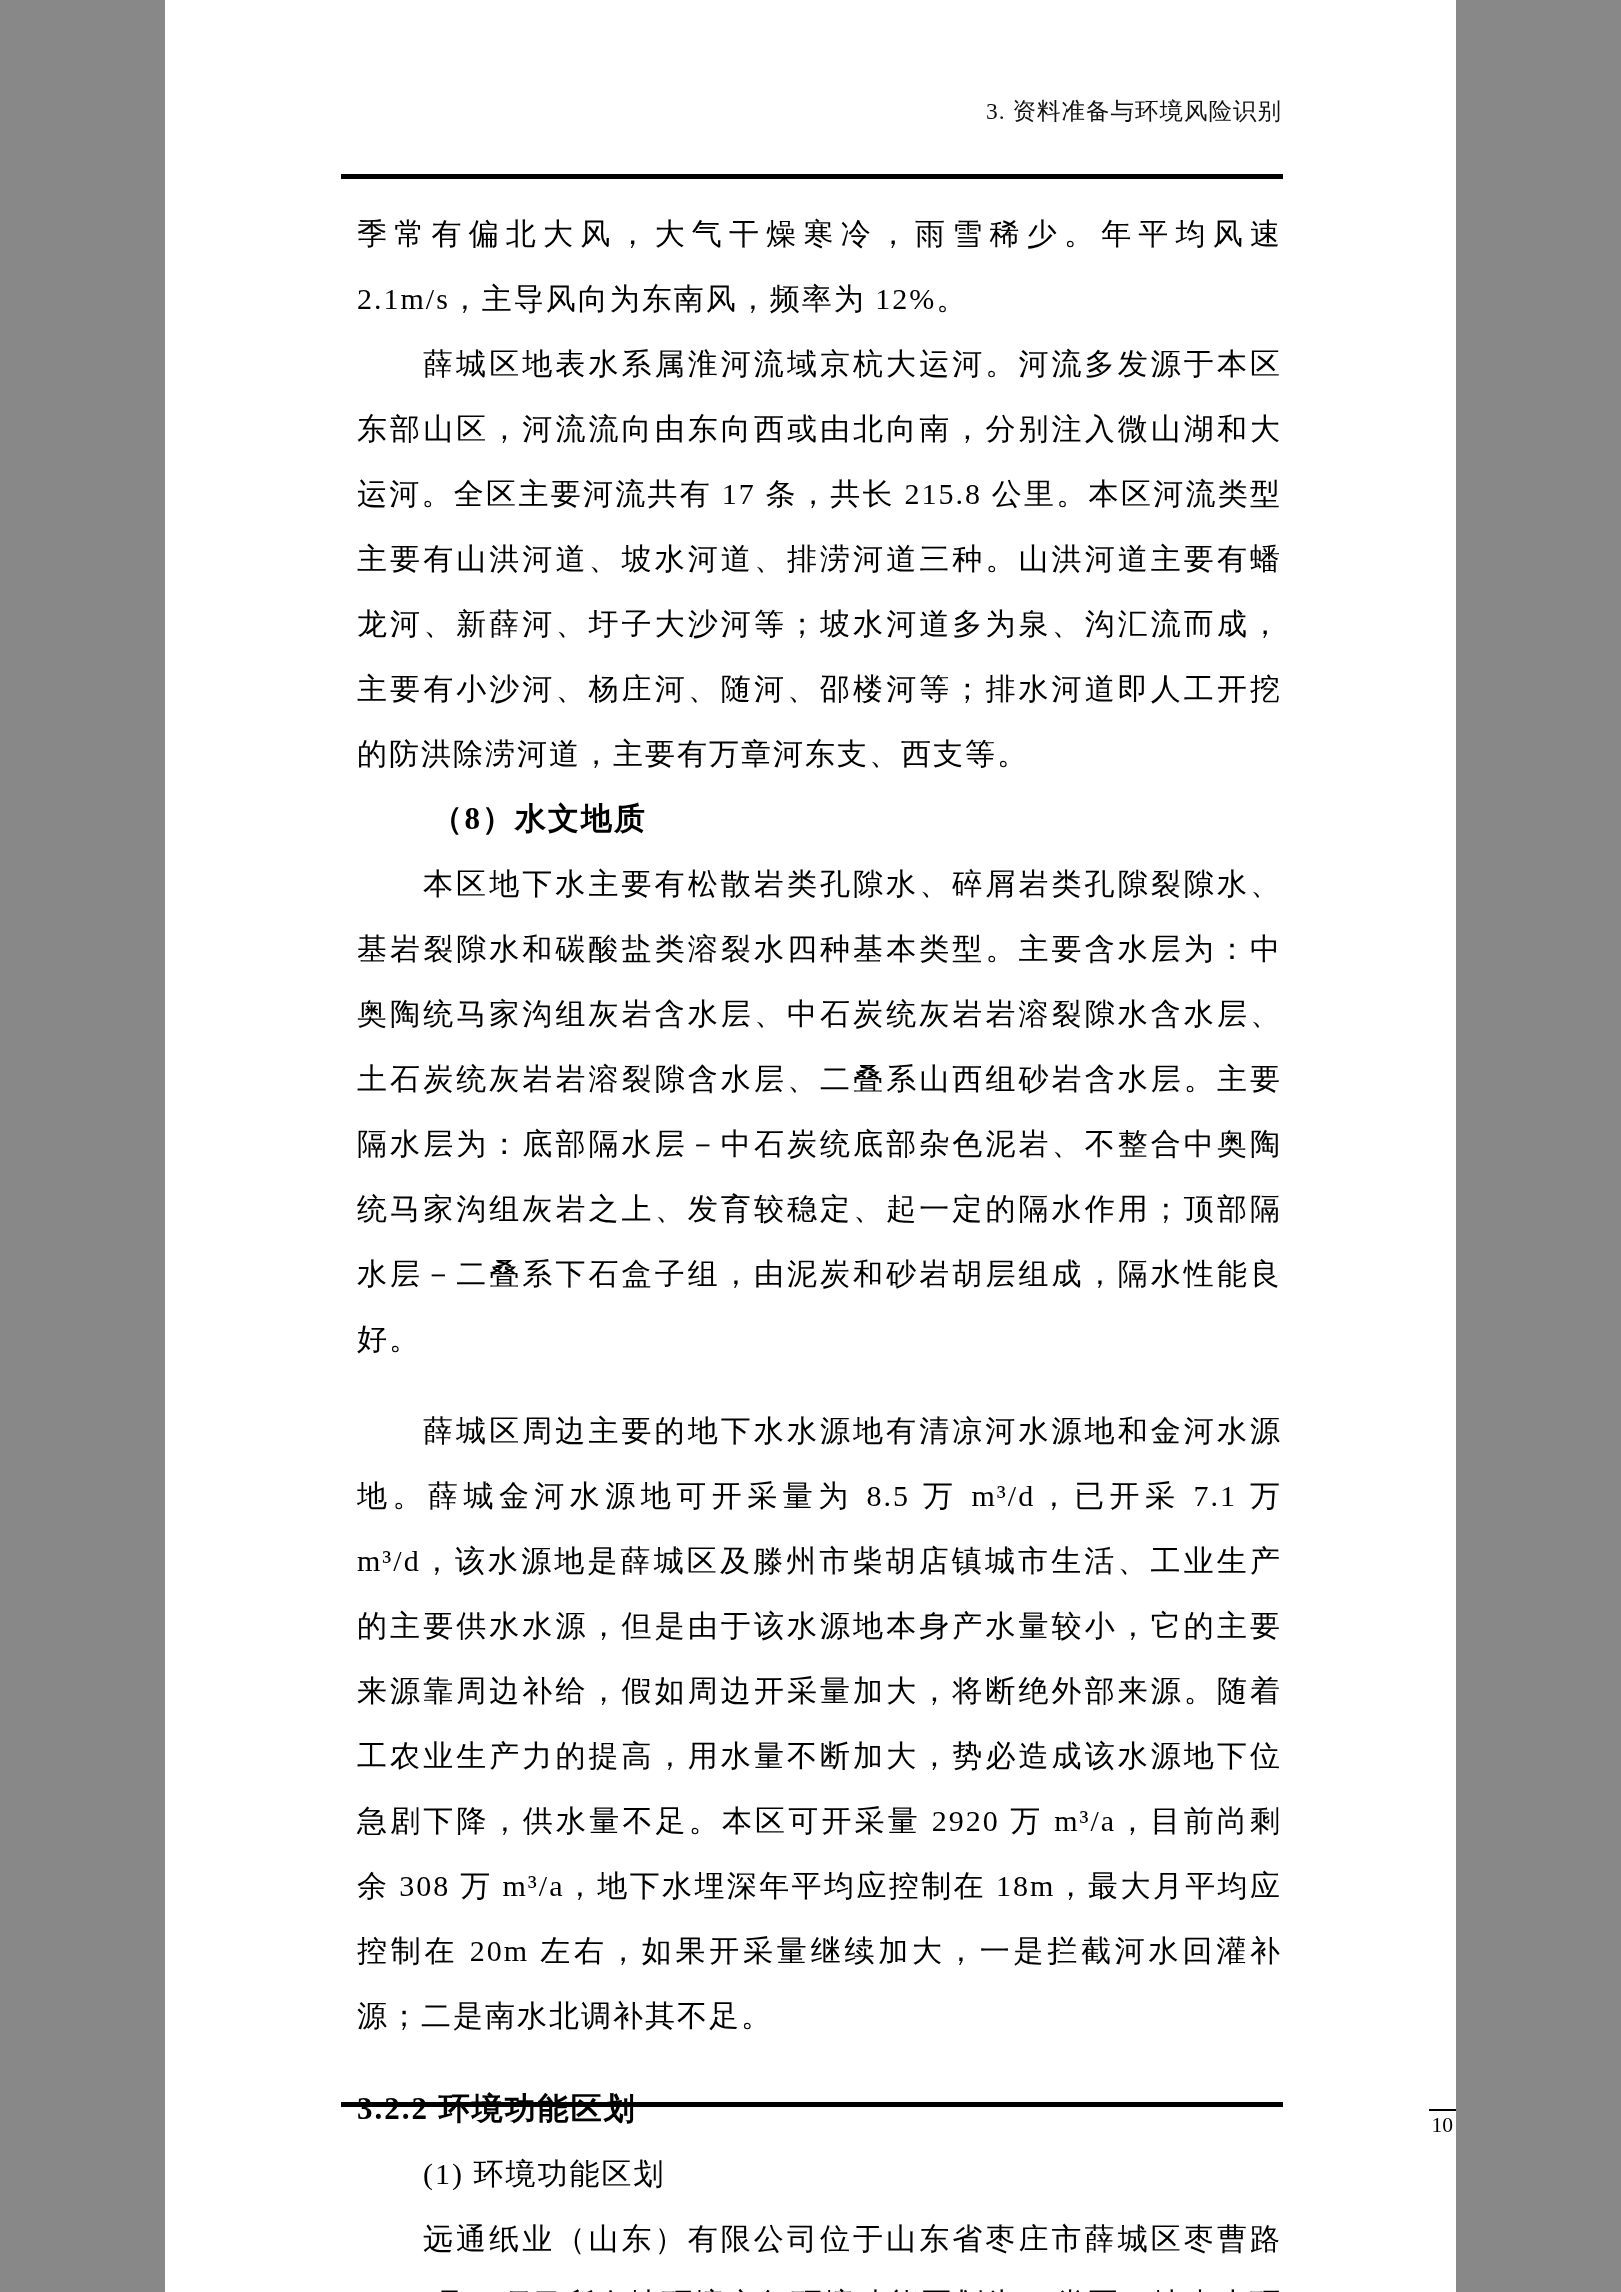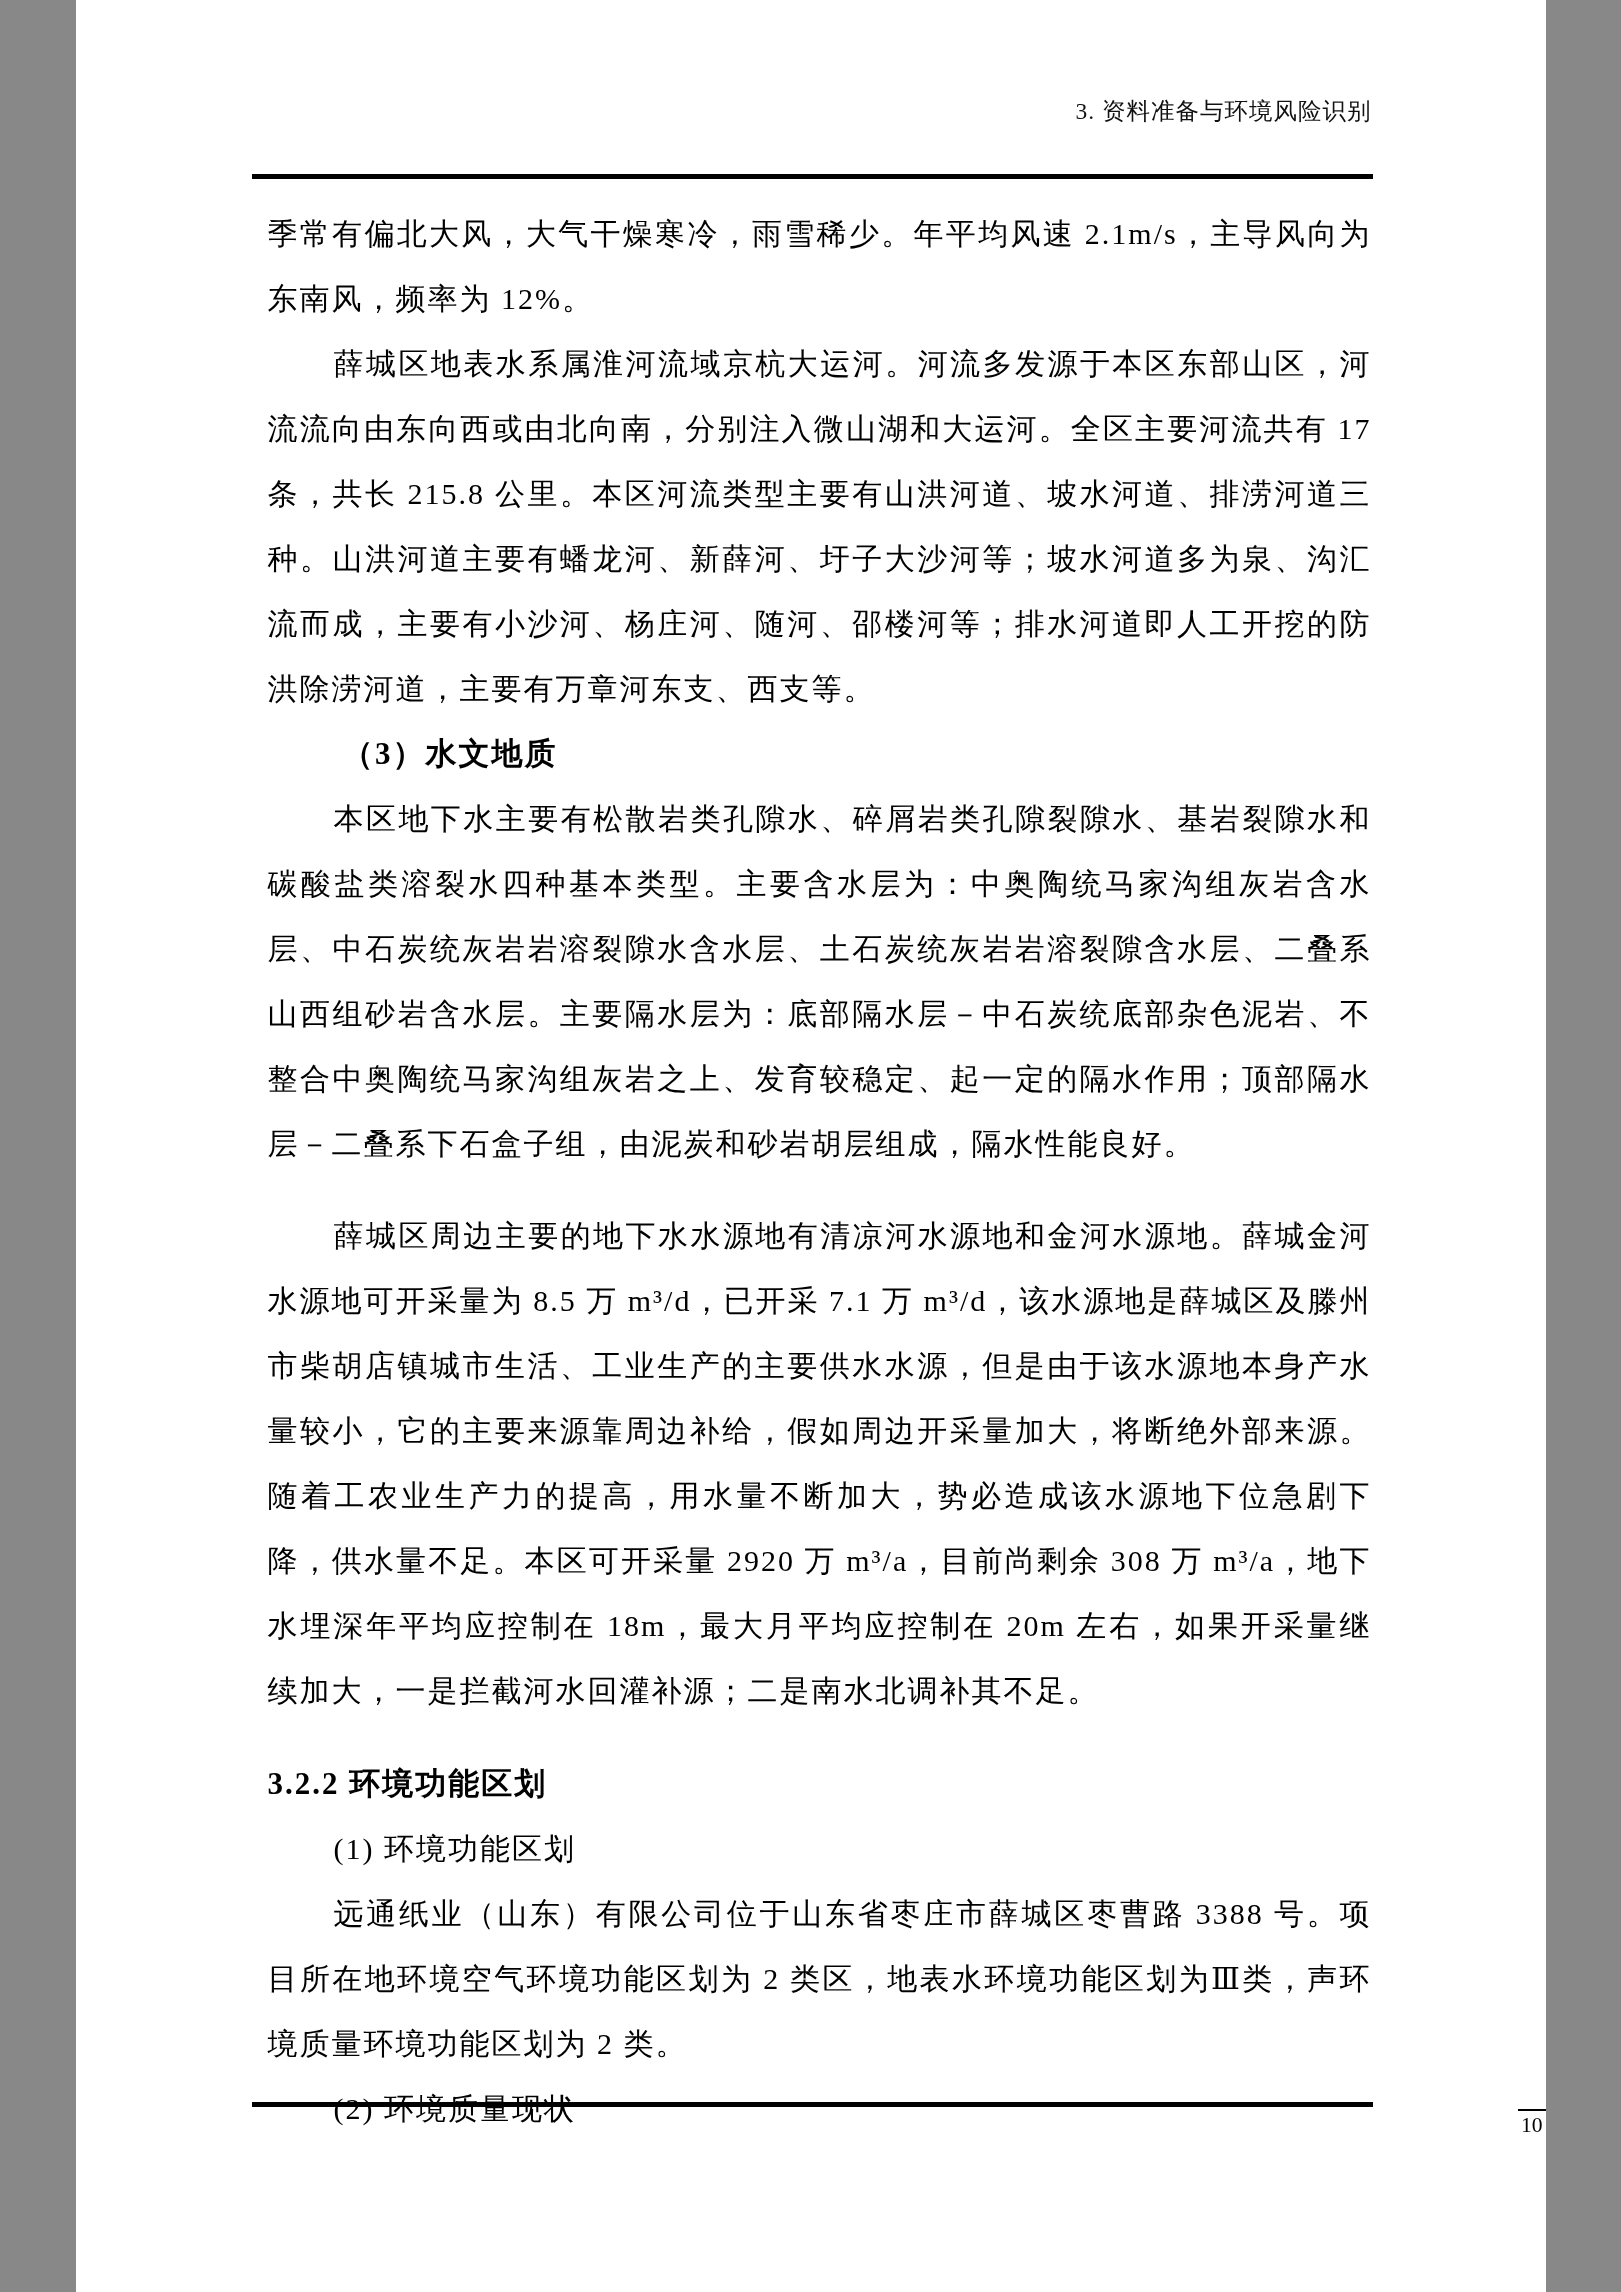--- a/index.html
+++ b/index.html
@@ -2,21 +2,21 @@
 <html lang="zh"><head>
 <meta charset="utf-8">
 <style>
   html, body {
     margin: 0;
     padding: 0;
     background: #888;
   }
   .page {
     position: relative;
-    width: 1470px;
+    width: 1291px;
     height: 2293px;
     margin: 0 auto;
     background: #ffffff;
     font-family: "Liberation Serif", "DejaVu Serif", serif;
     color: #000000;
     overflow: hidden;
   }
   
   .running-header {
     position: absolute;
@@ -101,21 +101,21 @@
 
   <div class="header-rule"></div>
 
   <div class="content">
 
     <p class="para-continuation">季常有偏北大风，大气干燥寒冷，雨雪稀少。年平均风速 2.1m/s，主导风向为东南风，频率为 12%。</p>
 
 
     <p class="para-indent">薛城区地表水系属淮河流域京杭大运河。河流多发源于本区东部山区，河流流向由东向西或由北向南，分别注入微山湖和大运河。全区主要河流共有 17 条，共长 215.8 公里。本区河流类型主要有山洪河道、坡水河道、排涝河道三种。山洪河道主要有蟠龙河、新薛河、圩子大沙河等；坡水河道多为泉、沟汇流而成，主要有小沙河、杨庄河、随河、邵楼河等；排水河道即人工开挖的防洪除涝河道，主要有万章河东支、西支等。</p>
 
-    <h4 class="sec-heading">（3）水文地质</h4>
+    <h4 class="sec-heading">（8）水文地质</h4>
 
     <p class="para-indent">本区地下水主要有松散岩类孔隙水、碎屑岩类孔隙裂隙水、基岩裂隙水和碳酸盐类溶裂水四种基本类型。主要含水层为：中奥陶统马家沟组灰岩含水层、中石炭统灰岩岩溶裂隙水含水层、土石炭统灰岩岩溶裂隙含水层、二叠系山西组砂岩含水层。主要隔水层为：底部隔水层－中石炭统底部杂色泥岩、不整合中奥陶统马家沟组灰岩之上、发育较稳定、起一定的隔水作用；顶部隔水层－二叠系下石盒子组，由泥炭和砂岩胡层组成，隔水性能良好。</p>
 
     <p class="para-indent para-gap-top">薛城区周边主要的地下水水源地有清凉河水源地和金河水源地。薛城金河水源地可开采量为 8.5 万 m³/d，已开采 7.1 万 m³/d，该水源地是薛城区及滕州市柴胡店镇城市生活、工业生产的主要供水水源，但是由于该水源地本身产水量较小，它的主要来源靠周边补给，假如周边开采量加大，将断绝外部来源。随着工农业生产力的提高，用水量不断加大，势必造成该水源地下位急剧下降，供水量不足。本区可开采量 2920 万 m³/a，目前尚剩余 308 万 m³/a，地下水埋深年平均应控制在 18m，最大月平均应控制在 20m 左右，如果开采量继续加大，一是拦截河水回灌补源；二是南水北调补其不足。</p>
 
     <h3 class="num-heading">3.2.2 环境功能区划</h3>
 
     <p class="para-indent">(1) 环境功能区划</p>
 
     <p class="para-indent">远通纸业（山东）有限公司位于山东省枣庄市薛城区枣曹路 3388 号。项目所在地环境空气环境功能区划为 2 类区，地表水环境功能区划为Ⅲ类，声环境质量环境功能区划为 2 类。</p>

